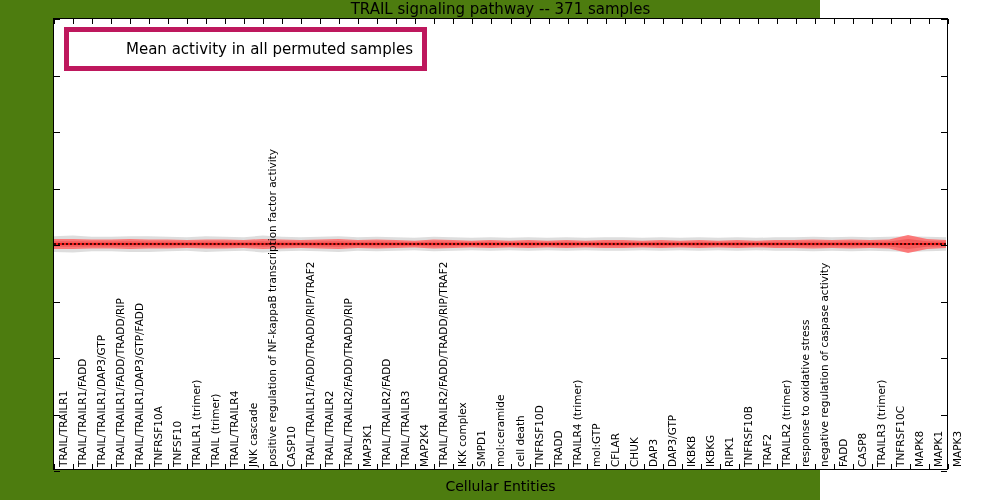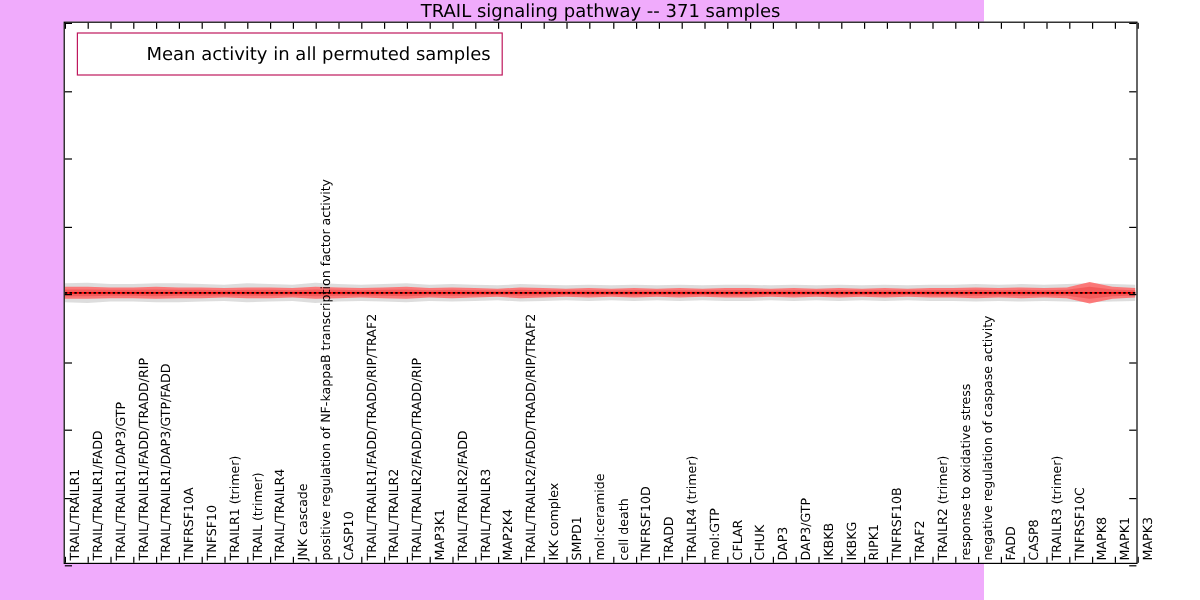--- a/index.html
+++ b/index.html
@@ -10,21 +10,21 @@
   body {
     font-family: "DejaVu Sans", sans-serif;
     width: 1000px;
     height: 500px;
     overflow: hidden;
   }
   #figure {
     position: relative;
     width: 820px;
     height: 500px;
-    background: #f0abfc;
+    background: #4d7c0f;
     text-decoration: underline;
   }
 
   
   #chart-title {
     position: absolute;
     left: 53px;
     top: 0px;
     width: 895px;
     height: 18px;
@@ -97,21 +97,21 @@
     font-size: 14px;
     color: #000;
     white-space: nowrap;
   }
 
   
   #legend {
     position: absolute;
     left: 10px;
     top: 8px;
-    border: 1px solid #be185d;
+    border: 5px solid #be185d;
     background: #ffffff;
     padding: 5px 9px 6px 9px;
     box-sizing: border-box;
     z-index: 40;
   }
   .legend-row {
     display: flex;
     align-items: center;
     height: 23px;
   }
@@ -330,14 +330,15 @@
     <div id="legend">
       <div class="legend-row">
         <svg class="legend-swatch" viewBox="0 0 36 4" height="4">
             <line x1="0" y1="2" x2="36" y2="2" stroke="#000000" stroke-width="1.6"></line>
           </svg>
         <span class="legend-text">Mean activity in all permuted samples</span>
       </div>
     </div>
   </div>
 
+  <div id="x-axis-label">Cellular Entities</div>
 
 </div>
 
 </body></html>

